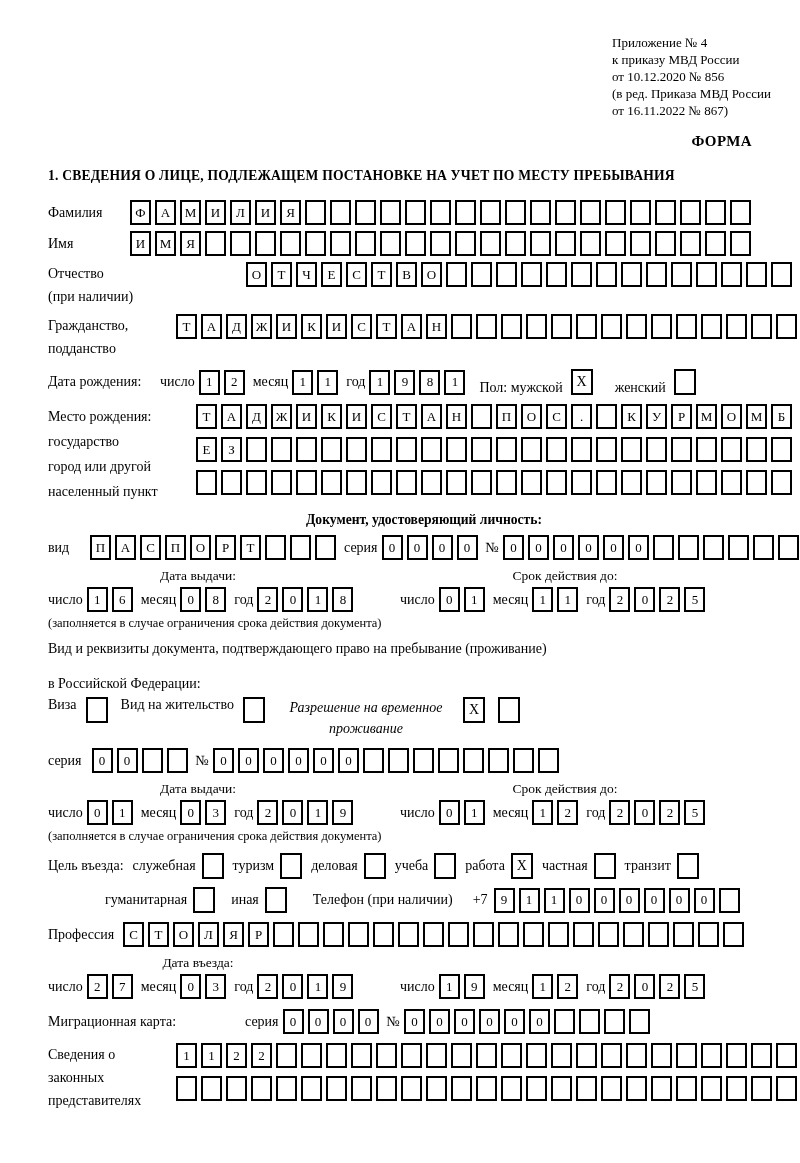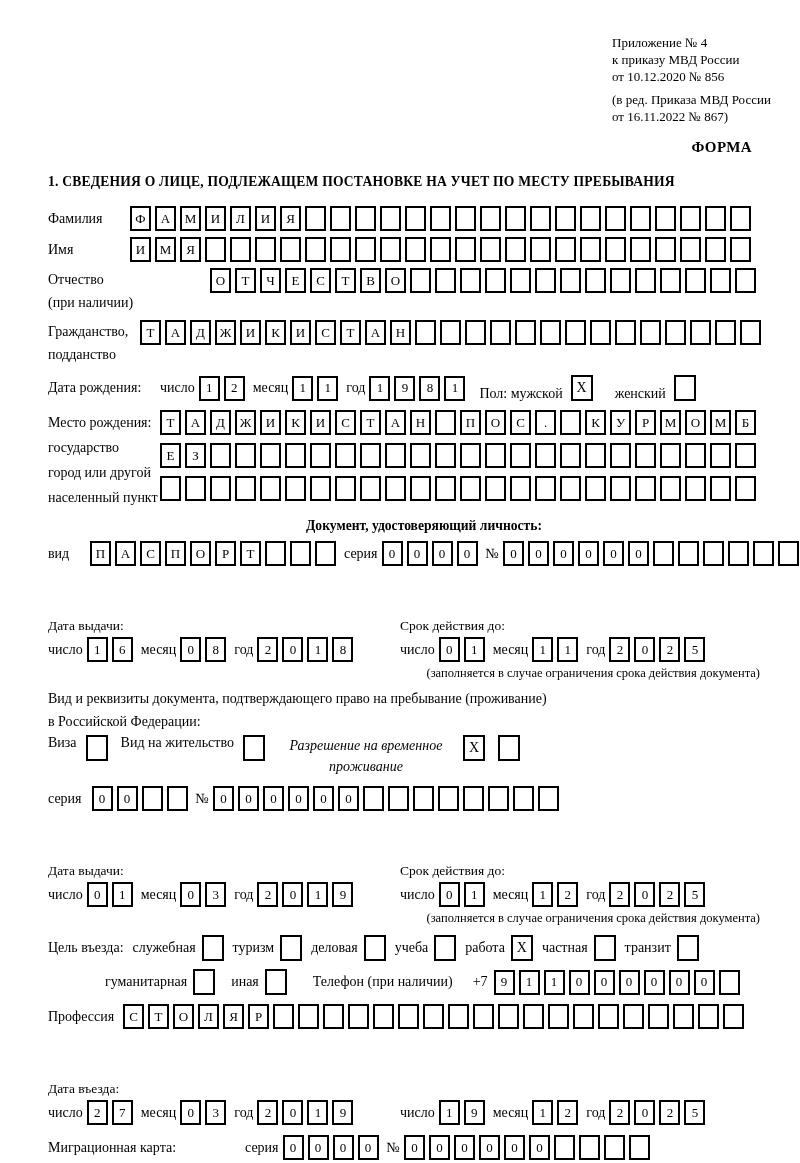--- a/index.html
+++ b/index.html
@@ -1,31 +1,31 @@
 <!DOCTYPE html>
 <html lang="ru"><head>
 <meta charset="utf-8">
 <style>
   html,body{margin:0;padding:0;background:#fff;}
   body{width:800px;min-height:1163px;color:#000;font-family:"Liberation Serif","DejaVu Serif",serif;}
   .page{box-sizing:border-box;width:800px;padding:34px 0 20px 48px;}
 
   
   .annex{margin-left:564px;font-size:13px;line-height:17px;}
-  .annex .gap{margin-top:6px;}
+  .annex .gap{margin-top:0;}
   .forma{margin-top:14px;padding-right:48px;text-align:right;font-weight:bold;font-size:15px;letter-spacing:.4px;}
 
   .title{margin-top:12px;text-align:center;font-weight:bold;font-size:14.5px;line-height:24px;}
   .blank-line{display:inline-block;width:56px;height:2px;background:#3a3a3a;margin-left:10px;vertical-align:baseline;}
 
   .sec-heading{margin-top:18px;text-align:left;font-weight:bold;font-size:13.6px;letter-spacing:.2px;}
 
   
   .frow{display:flex;align-items:center;margin-top:6px;}
-  .frow.top{align-items:flex-start;}
+  .frow.top{align-items:flex-start;gap:36px;}
   .lbl{font-size:14px;flex:none;}
   .lblcol{font-size:14px;line-height:25px;flex:none;}
   .lblcol.tight{line-height:23px;}
   .cells{display:flex;gap:4px;flex:none;}
   .cell{box-sizing:border-box;flex:none;width:21px;height:25px;border:2px solid #000;
         display:flex;align-items:center;justify-content:center;font-size:13px;}
   .cbox{box-sizing:border-box;flex:none;width:22px;height:26px;border:2px solid #000;
         display:flex;align-items:center;justify-content:center;font-size:14px;}
   .cellstack{display:flex;flex-direction:column;gap:8px;flex:none;}
 
@@ -43,30 +43,30 @@
 
   
   .sexlbl{font-size:14px;margin:12px 8px 0 14px;}
   .sexlbl.f{margin-left:22px;}
 
   .subhead{margin-top:8px;text-align:center;font-weight:bold;font-size:13.6px;}
 
   
   .datecols{display:flex;margin-top:8px;flex-direction:column;}
   .dheads{display:flex;}
-  .dhead{font-size:13.5px;text-align:left;margin-top:44px;}
+  .dhead{font-size:13.5px;text-align:center;}
   .dhead.left{width:300px;}
   .dhead.right{width:330px;margin-left:52px;}
   .drows{display:flex;margin-top:3px;align-items:center;}
   .dgroup{display:flex;align-items:center;flex:none;}
   .dgroup.left{width:352px;}
-  .note{margin-top:4px;font-size:12.5px;text-align:right;padding-right:40px;}
+  .note{margin-top:4px;font-size:12.5px;text-align:left;padding-right:40px;}
 
   .resline{margin-top:10px;font-size:14px;}
-  .resline.second{margin-top:7px;}
+  .resline.second{margin-top:19px;}
 
   .vrow{display:flex;align-items:flex-start;margin-top:5px;}
   .vitem{display:flex;align-items:flex-start;margin-right:13px;}
   .vitem:last-child{margin-right:0;}
   .vlbl{font-size:14px;margin-right:9px;}
   .vitem.multi .vlbl{text-align:center;line-height:21px;}
   .vitem.m2 .vlbl{width:176px;font-style:italic;}
   .vitem.m3 .vlbl{width:192px;}
 
   .prow{display:flex;align-items:center;margin-top:9px;}

